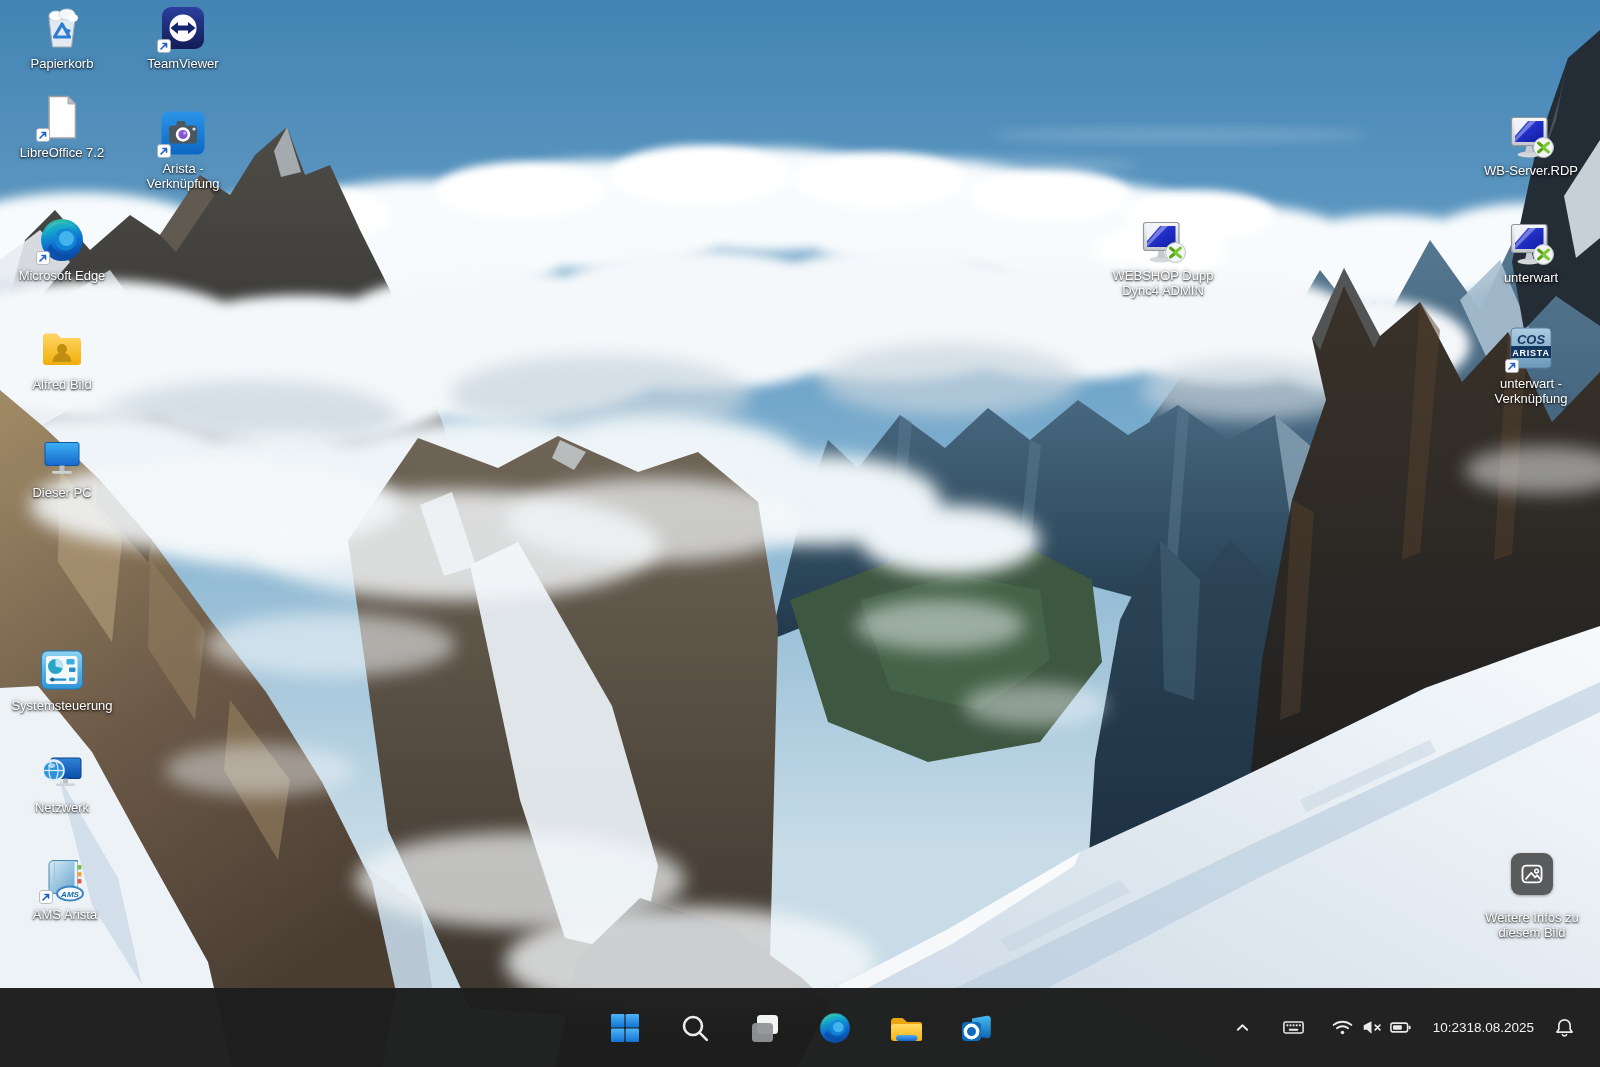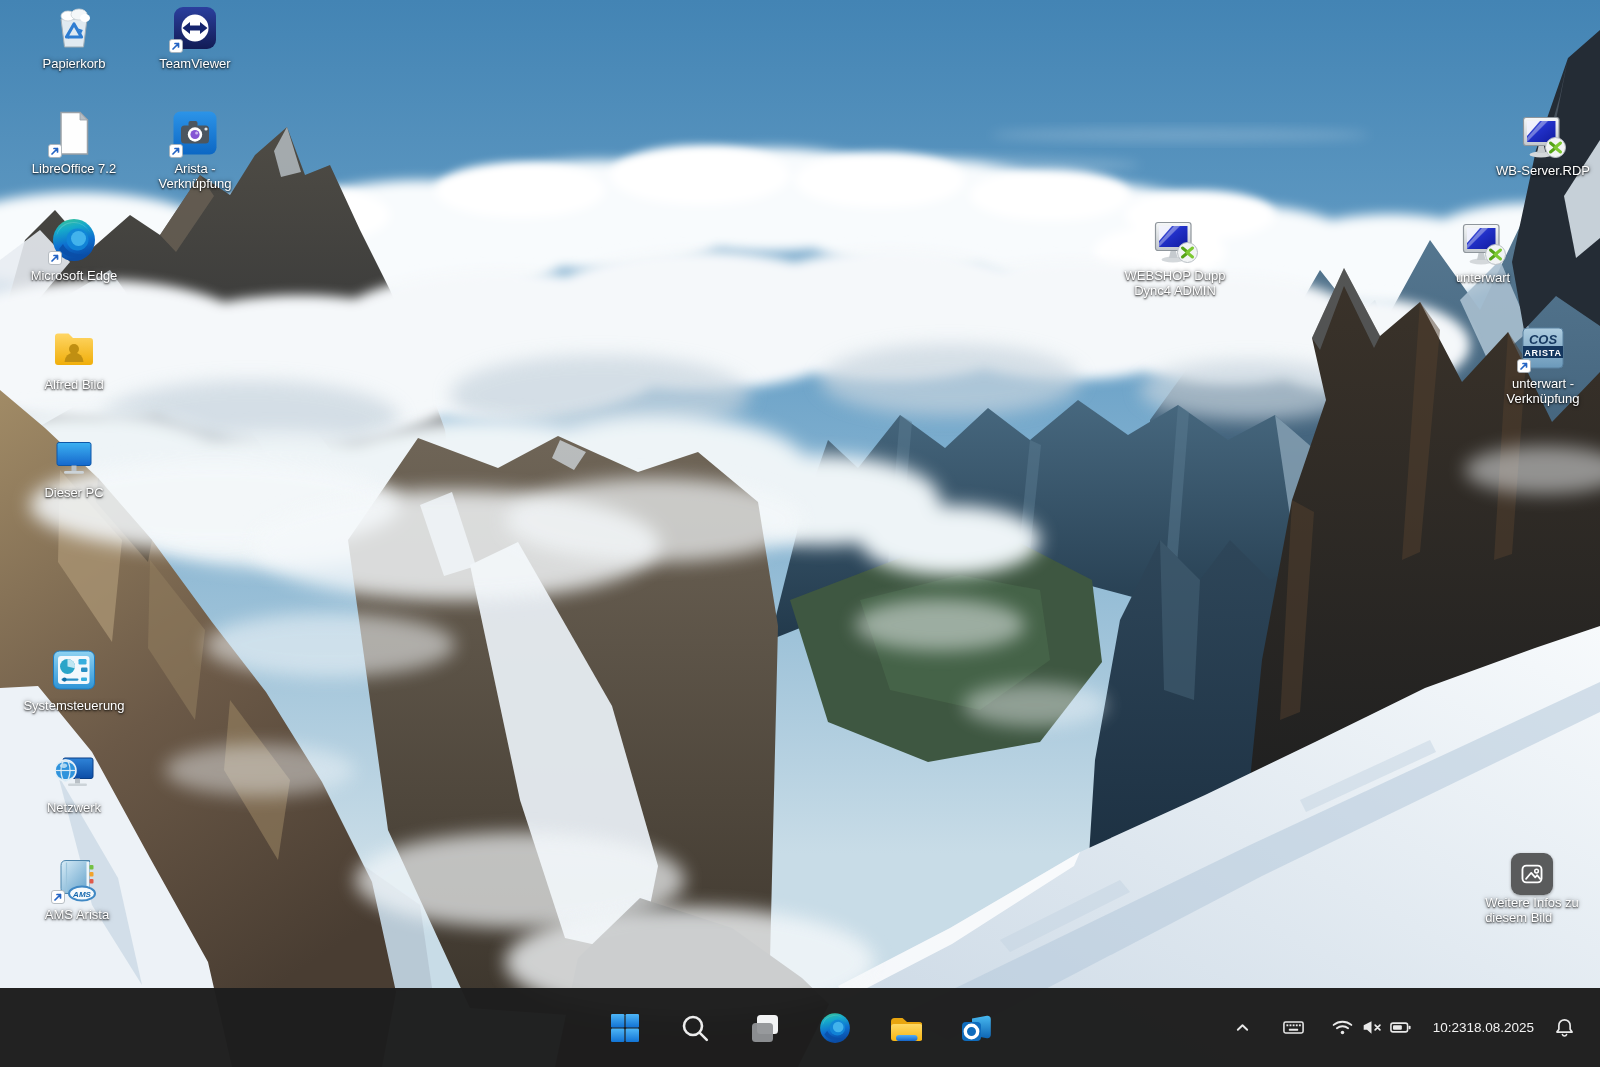--- a/index.html
+++ b/index.html
@@ -5,40 +5,40 @@
   html,body{margin:0;padding:0}
   body{
     width:1600px;height:1067px;overflow:hidden;position:relative;
     font-family:"Liberation Sans",sans-serif;background:#4b88b6;
     -webkit-font-smoothing:antialiased;
   }
   #wallpaper{position:absolute;left:0;top:0;width:1600px;height:1067px;display:block}
   
   .dicon{
     position:absolute;width:110px;display:flex;flex-direction:column;align-items:center;
-    cursor:default;user-select:none;margin-left:12px;
+    cursor:default;user-select:none;
   }
   .dicon .img{width:48px;height:48px;position:relative;flex:0 0 auto}
   .dicon .img > svg.main{width:48px;height:48px;display:block}
   .dicon .lbl{
     margin-top:4px;font-size:13px;line-height:15px;color:#fff;text-align:center;
     white-space:pre-line;max-width:108px;
     text-shadow:0 1px 2px rgba(0,0,0,.9),0 0 4px rgba(0,0,0,.55);
   }
   .badge{position:absolute;left:-2px;bottom:-1px;width:14px;height:14px}
   
   .spotlight{position:absolute;left:1462px;top:853px;width:140px;display:flex;flex-direction:column;align-items:center}
   .spot-btn{
     width:42px;height:42px;border-radius:9px;background:rgba(58,58,58,.82);
     display:flex;align-items:center;justify-content:center;border:none;padding:0;
     box-shadow:0 1px 3px rgba(0,0,0,.35);
   }
   .spot-btn svg{width:26px;height:26px}
   .spot-lbl{
-    margin-top:0;font-size:13px;line-height:15px;color:#fff;text-align:left;white-space:pre-line;
+    margin-top:15px;font-size:13px;line-height:15px;color:#fff;text-align:center;white-space:pre-line;
     text-shadow:0 1px 2px rgba(0,0,0,.9),0 0 4px rgba(0,0,0,.5);
   }
   
   .taskbar{
     position:absolute;left:0;right:0;bottom:0;height:79px;
     background:rgba(30,30,30,.98);z-index:5;
   }
   .tb-center{
     position:absolute;left:50%;top:0;height:100%;transform:translateX(-50%);
     display:flex;align-items:center;gap:16px;
@@ -519,21 +519,21 @@
     <svg class="main">
         <use href="#sym-teamviewer"></use>
       </svg>
     <svg class="badge">
         <use href="#sym-shortcut"></use>
       </svg>
   </div>
   <div class="lbl">TeamViewer</div>
 </div>
 
-<div class="dicon" style="left:7px;top:109px">
+<div class="dicon" style="left:7px;top:93px">
   <div class="img">
     <svg class="main">
         <use href="#sym-libre"></use>
       </svg>
     <svg class="badge">
         <use href="#sym-shortcut"></use>
       </svg>
   </div>
   <div class="lbl">LibreOffice 7.2</div>
 </div>
@@ -623,21 +623,21 @@
 <div class="dicon" style="left:1108px;top:216px">
   <div class="img">
       <svg class="main">
         <use href="#sym-rdp"></use>
       </svg>
     </div>
   <div class="lbl">WEBSHOP Dupp
 Dync4 ADMIN</div>
 </div>
 
-<div class="dicon" style="left:1416px;top:218px">
+<div class="dicon" style="left:1476px;top:218px">
   <div class="img">
       <svg class="main">
         <use href="#sym-rdp"></use>
       </svg>
     </div>
   <div class="lbl">unterwart</div>
 </div>
 
 <div class="dicon" style="left:1476px;top:324px">
   <div class="img">

